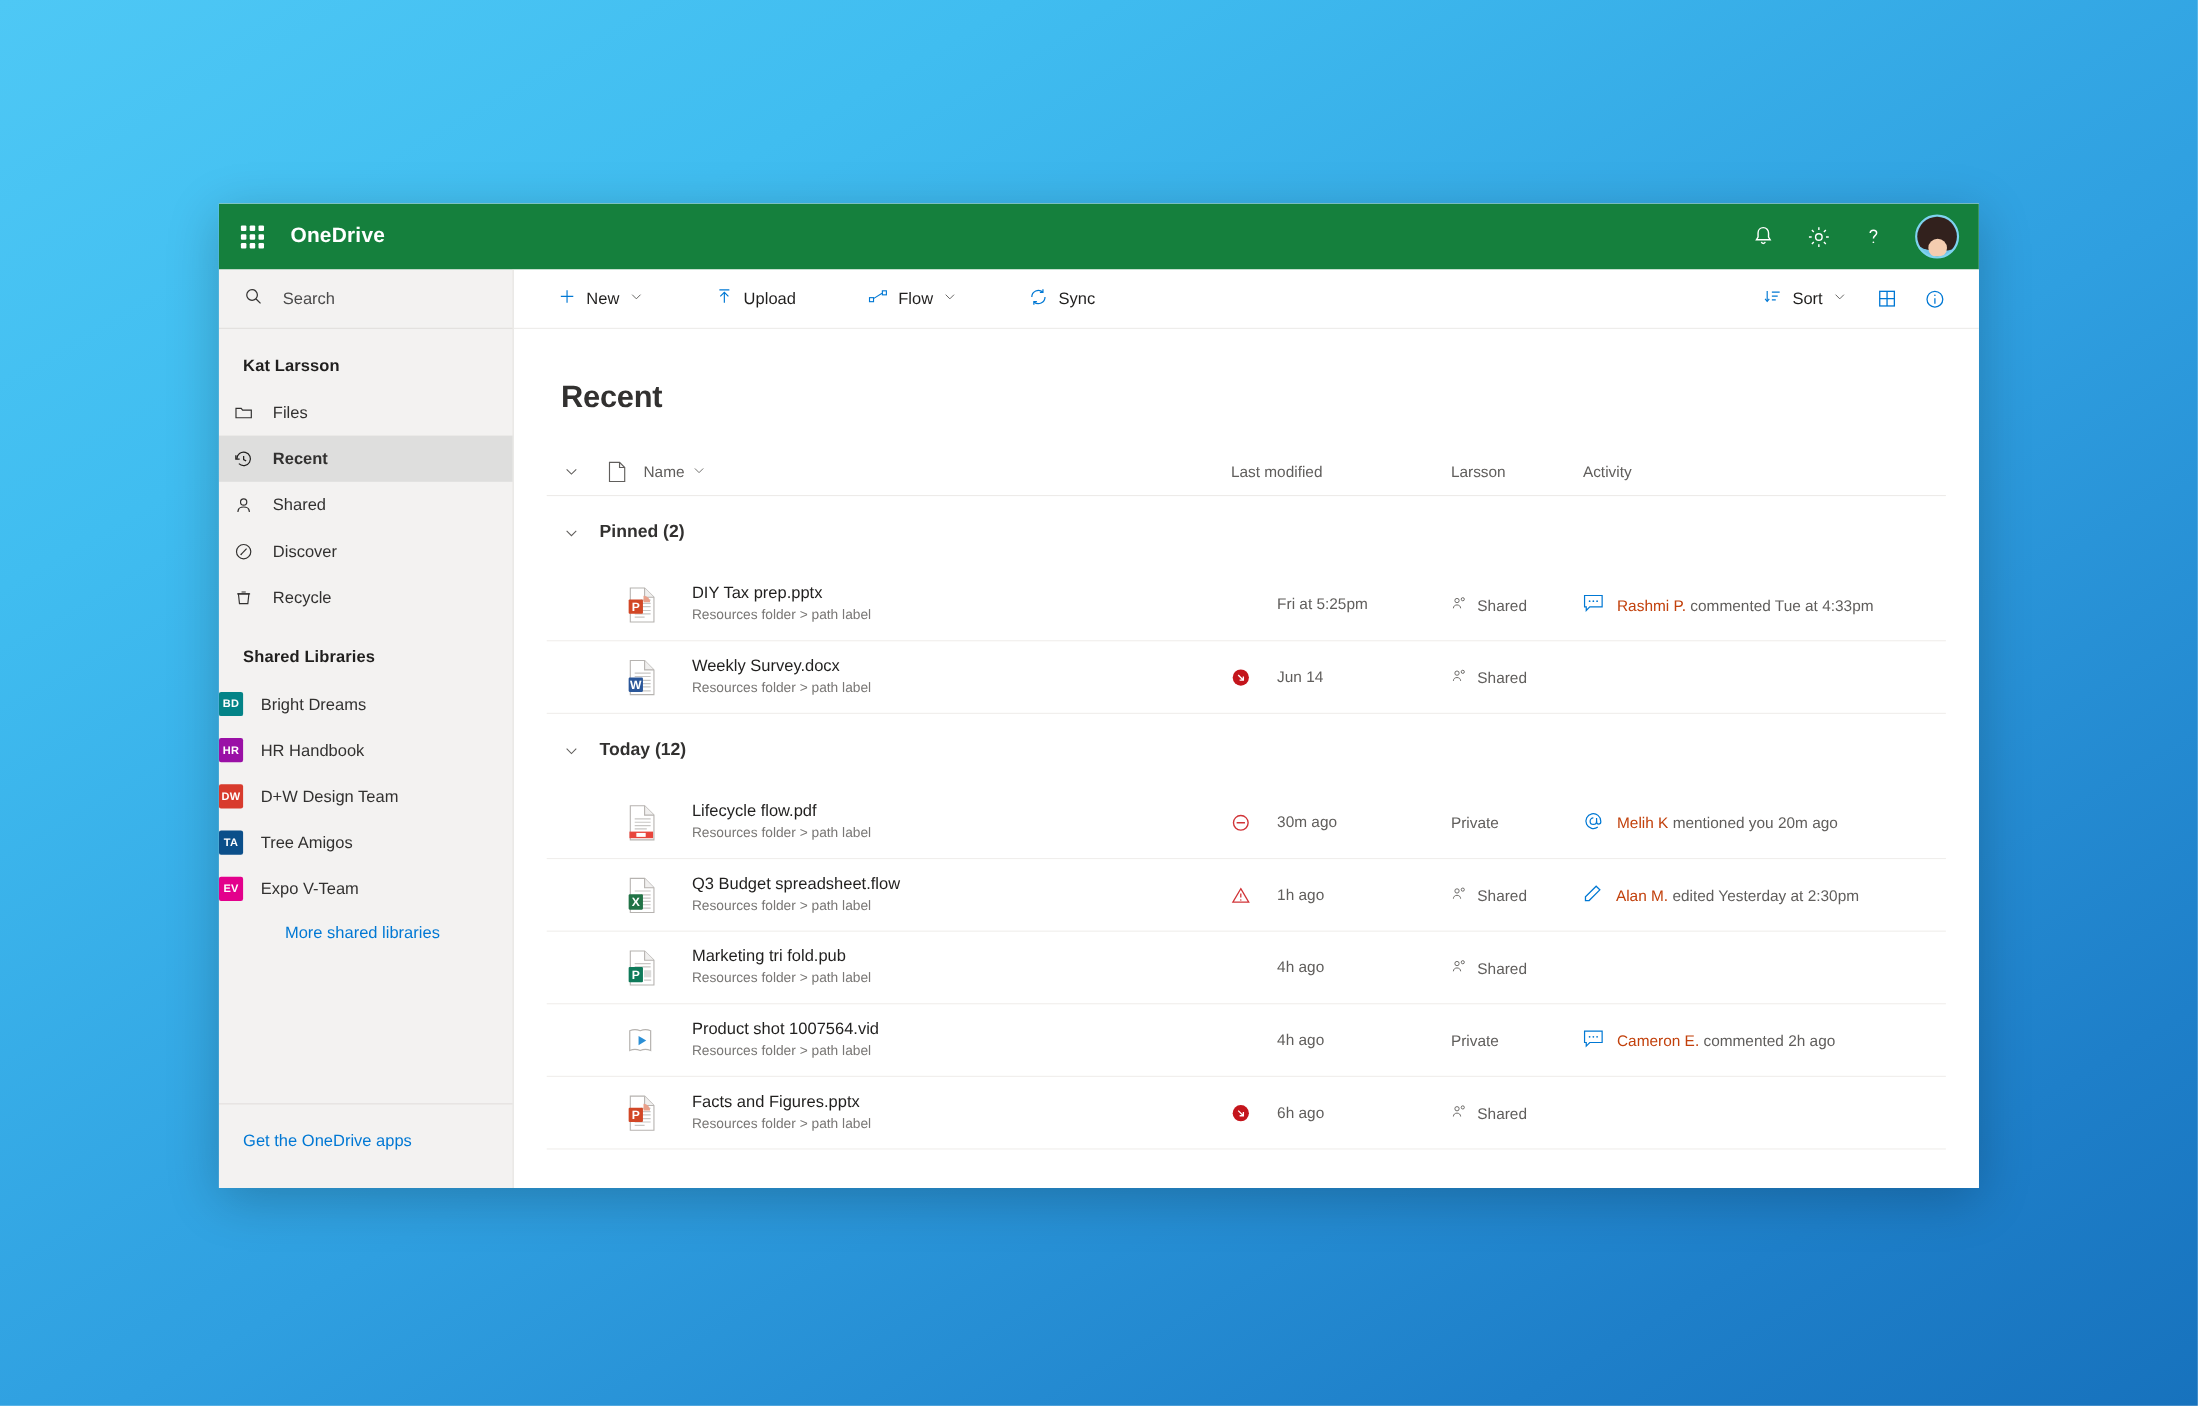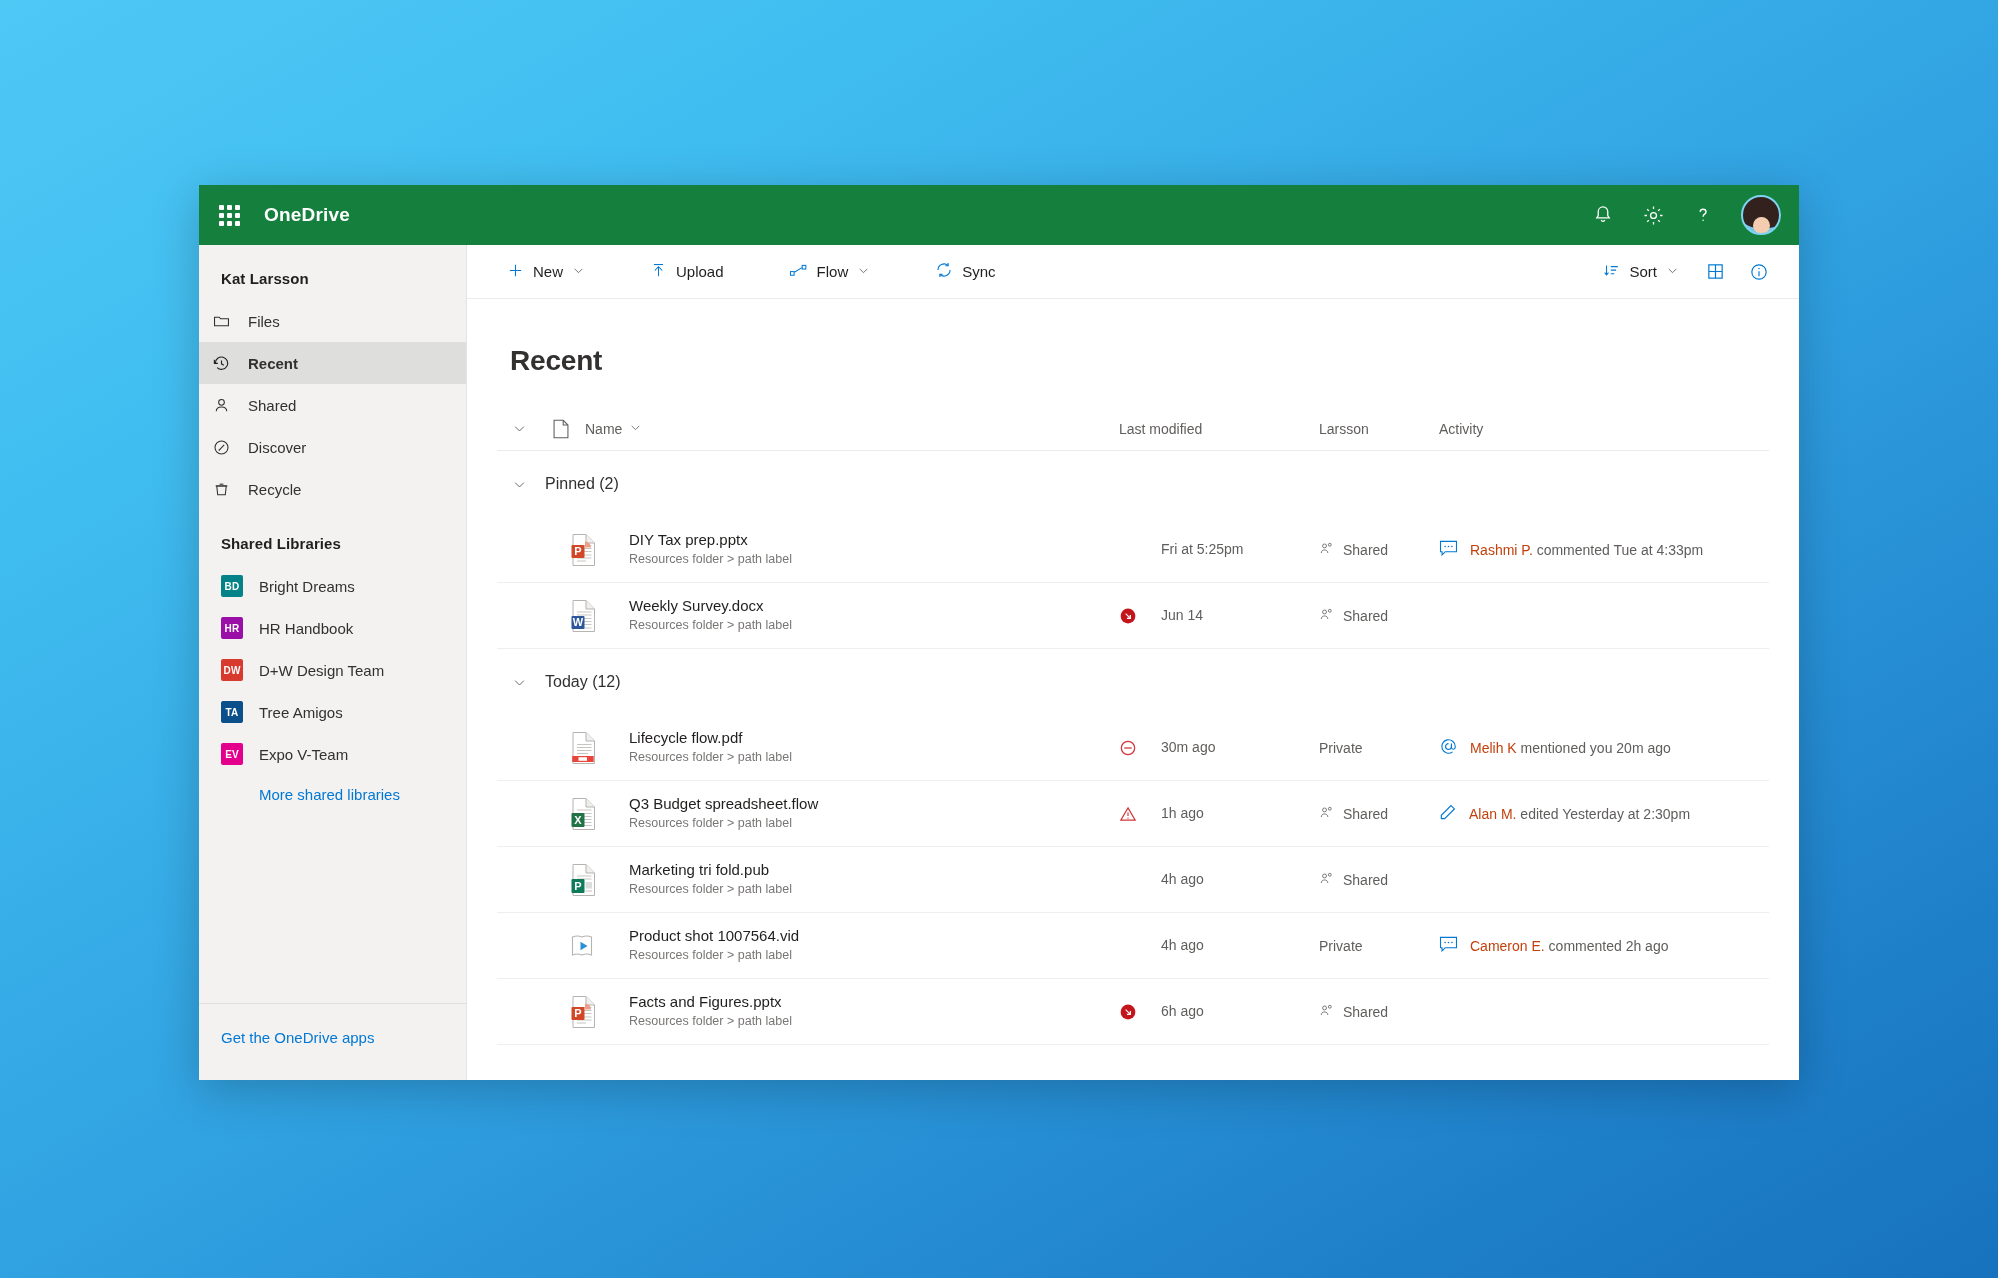--- a/index.html
+++ b/index.html
@@ -150,21 +150,20 @@
   .nav-item.active { background: #dededd; font-weight: 700; }
   .nav-icon {
     width: 20px; height: 20px;
     display: flex; align-items: center; justify-content: center;
     flex: 0 0 20px;
   }
   .lib-item {
     height: 42px;
     display: flex;
     align-items: center;
-    padding-left: 22px;
     gap: 16px;
     font-size: 15px;
     color: #323130;
     cursor: pointer;
   }
   .lib-badge {
     width: 22px; height: 22px;
     border-radius: 2px;
     color: #fff;
     font-size: 10px;
@@ -255,20 +254,21 @@
   .c-name { flex: 1 1 auto; min-width: 0; display:flex; align-items:center; gap:7px; cursor:pointer; padding-left: 4px;}
   .c-mod  { width: 200px; flex: 0 0 200px; }
   .c-share{ width: 120px; flex: 0 0 120px; }
   .c-act  { width: 330px; flex: 0 0 330px; }
 
   .group-head {
     display: flex;
     align-items: center;
     height: 66px;
     cursor: pointer;
+    font-weight: bold;
   }
   .group-label { font-size: 16px; color: #323130; padding-left: 4px; }
 
   .row {
     display: flex;
     align-items: center;
     height: 66px;
     border-bottom: 1px solid #f0eeec;
     cursor: pointer;
   }
@@ -325,20 +325,29 @@
         </svg>
       </div>
       <div class="avatar"></div>
     </div>
   </div>
 
   <div class="body-split">
 
     <div class="sidebar">
 
+      <div class="search-row">
+        <span>
+          <svg width="19" height="19" viewBox="0 0 24 24" fill="none" stroke="#323130" stroke-width="1.4">
+            <circle cx="10.3" cy="10.3" r="6.1"></circle>
+              <path d="M14.9 14.9 20 20"></path>
+          </svg>
+        </span>
+        <input type="text" placeholder="Search" style="">
+      </div>
 
       <div class="side-heading">Kat Larsson</div>
 
       <div class="nav-item">
         <span class="nav-icon">
           <svg width="19" height="19" viewBox="0 0 24 24" fill="none" stroke="#323130" stroke-width="1.35">
             <path d="M3.2 6.6h6l1.6 2h10v8.8H3.2z"></path>
           </svg>
         </span>
         <span>Files</span>

